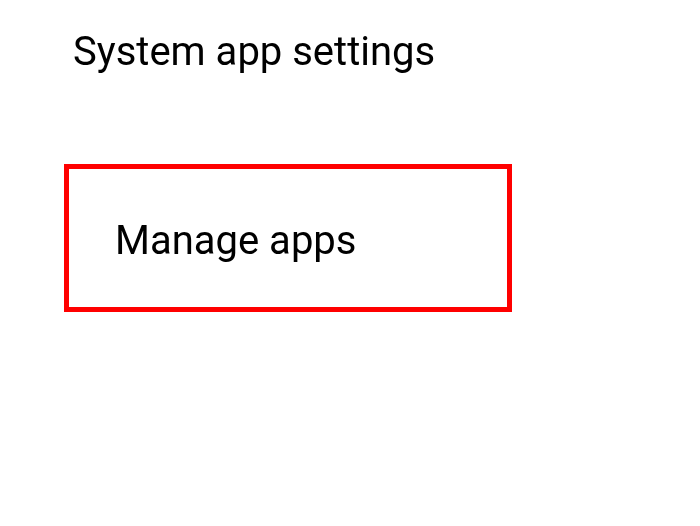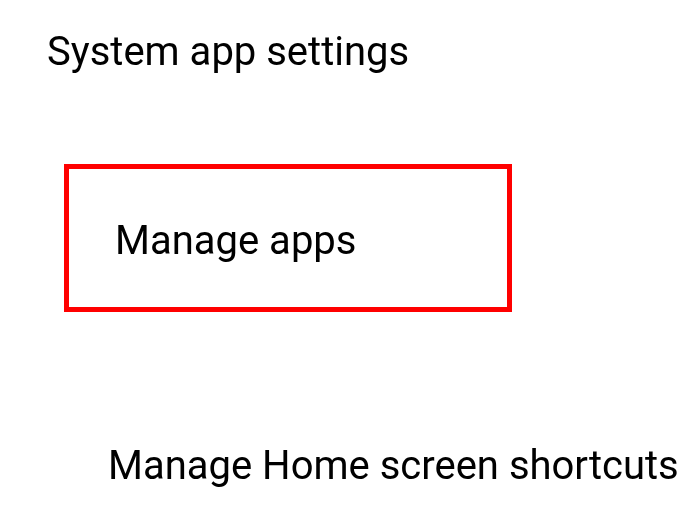--- a/index.html
+++ b/index.html
@@ -30,21 +30,21 @@
       color: #000000;
       padding-left: 106px;
       letter-spacing: 0px;
     }
     .item-system {
       padding-top: 18px;
       padding-bottom: 10px;
       min-height: auto;
     }
     .item-system .settings-item-label {
-      padding-left: 47px;
+      padding-left: 73px;
     }
     .highlight-box {
       position: absolute;
       border: 5px solid #ff0000;
       pointer-events: none;
       left: 64px;
       top: 164px;
       width: 448px;
       height: 148px;
     }
@@ -77,16 +77,13 @@
   <div class="settings-item item-system">
     <span class="settings-item-label">System app settings</span>
   </div>
 
   <div class="settings-item item-manage-apps">
     <span class="settings-item-label">Manage apps</span>
   </div>
 
   <div class="highlight-box"></div>
 
-  <div class="settings-item item-manage-home">
-    <span class="settings-item-label">Manage Home screen shortcuts</span>
-  </div>
 </div>
 
 </body></html>

